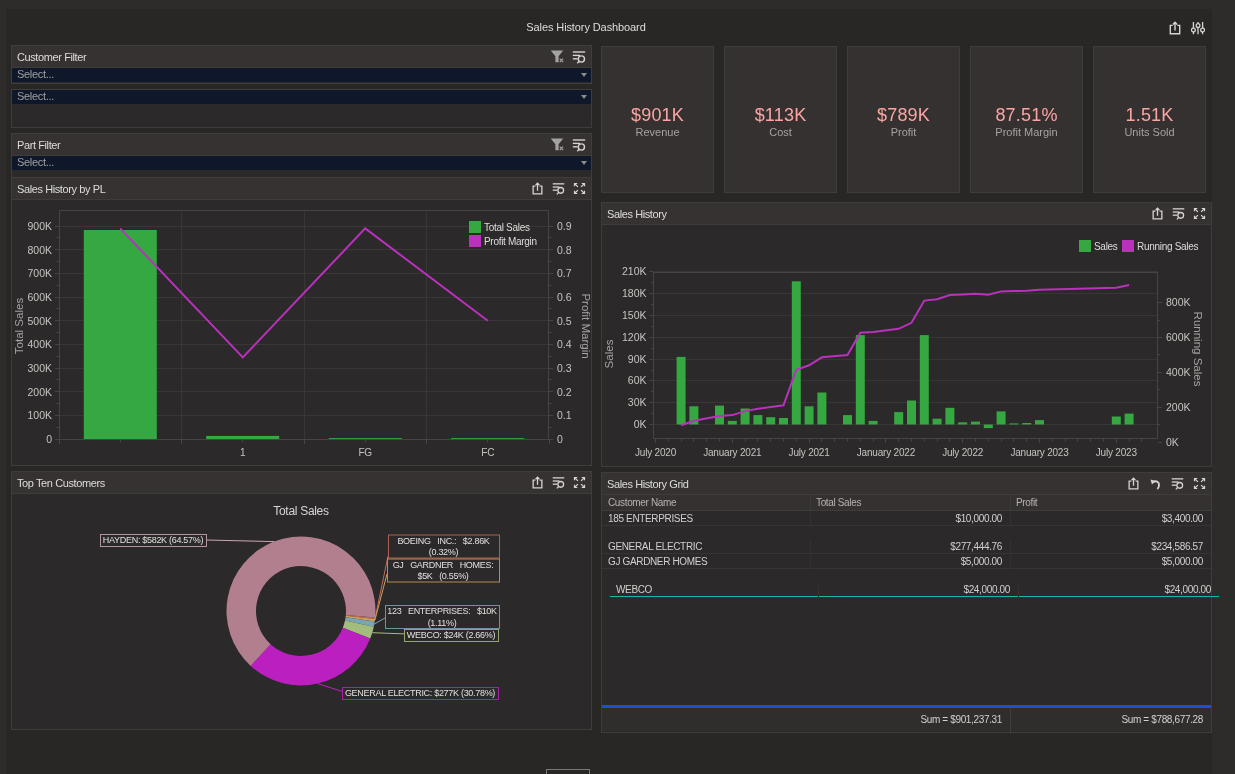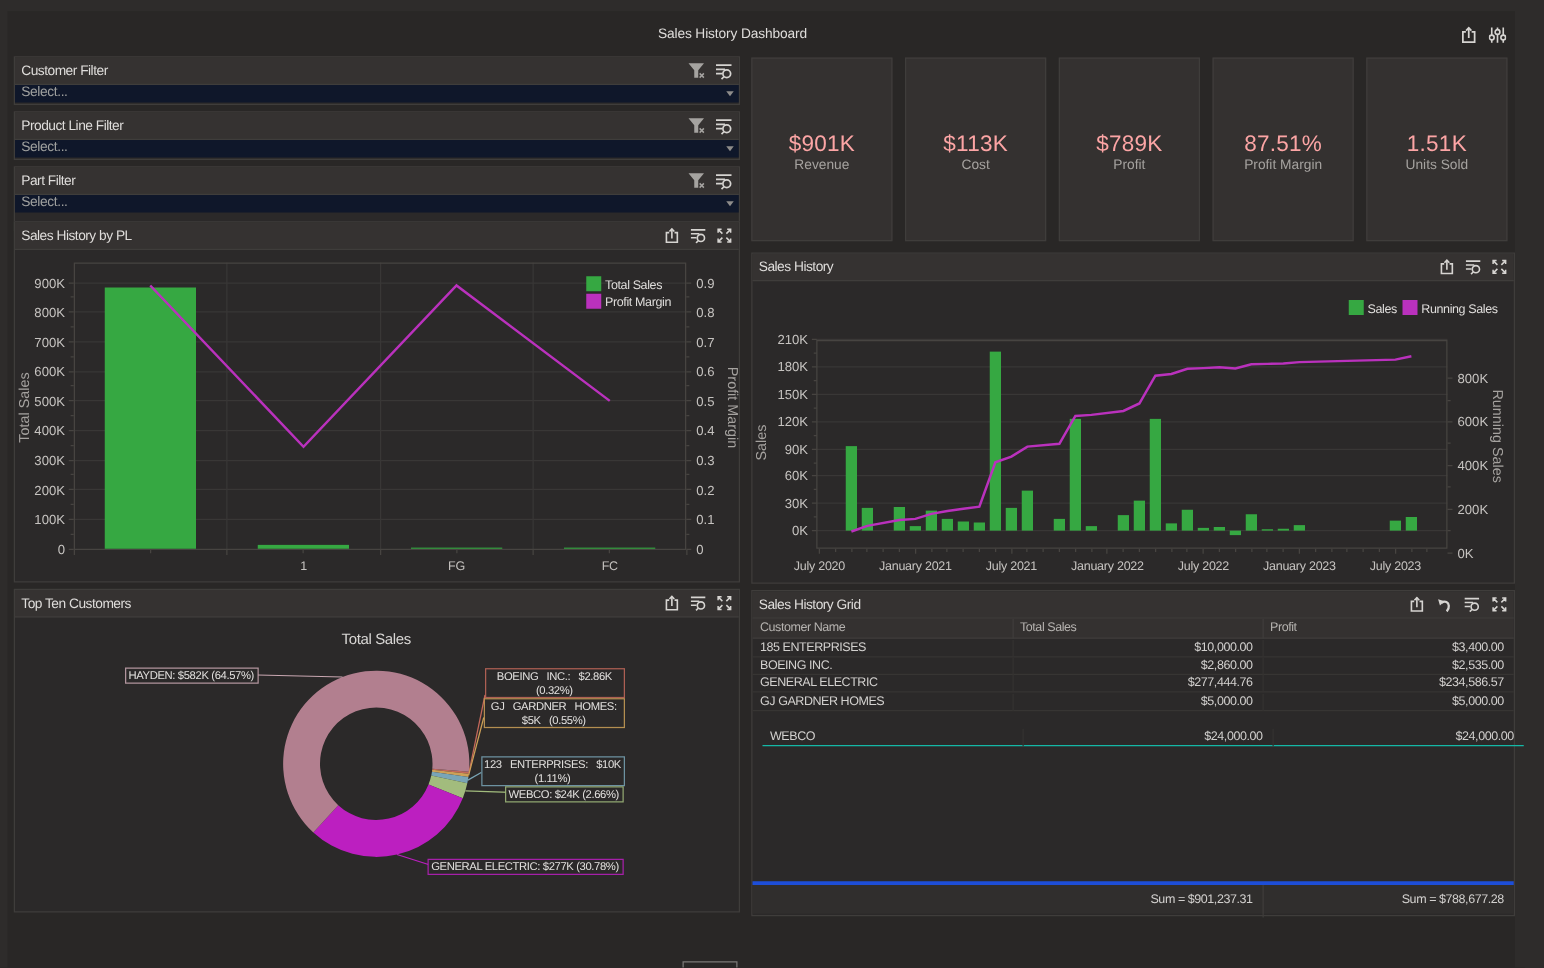--- a/index.html
+++ b/index.html
@@ -54,38 +54,20 @@
           </g>
         </svg>
       </span>
     </div>
 <div class="selrow">
       <span class="s">Select...</span>
       <span class="ar"></span>
     </div>
 </div>
 <div class="panel" style="left:11px;top:89px;width:581px;height:39px">
-<div class="phead">
-      <span class="t">Product Line Filter</span>
-      <span class="icons" style="gap:7px">
-        <svg width="15" height="15" viewBox="0 0 15 15">
-          <path d="M0.8 1.6 H13.2 L8.6 7.2 V13.2 H5.4 V7.2 Z" fill="#A5A3A0"></path>
-          <path d="M9.7 9.7 l3.4 3.4 M13.1 9.7 l-3.4 3.4" stroke="#A5A3A0" stroke-width="1.2"></path>
-        </svg>
-        <svg width="14" height="14" viewBox="0 0 14 14">
-          <g fill="none" stroke="#D6D4D1" stroke-width="1.4">
-            <path d="M0.8 2 H13.2"></path>
-            <path d="M0.8 5.4 H8"></path>
-            <path d="M0.8 8.8 H5.6"></path>
-            <circle cx="9.4" cy="9" r="3.1"></circle>
-            <path d="M7.1 11.4 L5.2 13.3"></path>
-          </g>
-        </svg>
-      </span>
-    </div>
 <div class="selrow">
       <span class="s">Select...</span>
       <span class="ar"></span>
     </div>
 </div>
 <div class="panel" style="left:11px;top:133px;width:581px;height:52px">
 <div class="phead">
       <span class="t">Part Filter</span>
       <span class="icons" style="gap:7px">
         <svg width="15" height="15" viewBox="0 0 15 15">
@@ -499,27 +481,20 @@
         <span style="position:absolute;left:208px;top:0;width:1px;height:16px;background:#3F3D3B"></span>
         <span style="position:absolute;left:408px;top:0;width:1px;height:16px;background:#3F3D3B"></span>
       </div>
       <div style="position:absolute;left:0;top:17px;width:609px;height:14px;border-bottom:1px solid #373533">
         <span style="position:absolute;left:6px;top:1px;color:#D2D0CE">185 ENTERPRISES</span>
         <span style="position:absolute;left:208px;top:1px;width:192px;text-align:right;color:#D2D0CE">$10,000.00</span>
         <span style="position:absolute;left:408px;top:1px;width:193px;text-align:right;color:#D2D0CE">$3,400.00</span>
         <span style="position:absolute;left:208px;top:0;width:1px;height:14px;background:#343230"></span>
         <span style="position:absolute;left:408px;top:0;width:1px;height:14px;background:#343230"></span>
       </div>
-      <div style="position:absolute;left:0;top:31px;width:609px;height:14px;border-bottom:1px solid #373533">
-        <span style="position:absolute;left:6px;top:1px;color:#D2D0CE">BOEING INC.</span>
-        <span style="position:absolute;left:208px;top:1px;width:192px;text-align:right;color:#D2D0CE">$2,860.00</span>
-        <span style="position:absolute;left:408px;top:1px;width:193px;text-align:right;color:#D2D0CE">$2,535.00</span>
-        <span style="position:absolute;left:208px;top:0;width:1px;height:14px;background:#343230"></span>
-        <span style="position:absolute;left:408px;top:0;width:1px;height:14px;background:#343230"></span>
-      </div>
       <div style="position:absolute;left:0;top:45px;width:609px;height:14px;border-bottom:1px solid #373533">
         <span style="position:absolute;left:6px;top:1px;color:#D2D0CE">GENERAL ELECTRIC</span>
         <span style="position:absolute;left:208px;top:1px;width:192px;text-align:right;color:#D2D0CE">$277,444.76</span>
         <span style="position:absolute;left:408px;top:1px;width:193px;text-align:right;color:#D2D0CE">$234,586.57</span>
         <span style="position:absolute;left:208px;top:0;width:1px;height:14px;background:#343230"></span>
         <span style="position:absolute;left:408px;top:0;width:1px;height:14px;background:#343230"></span>
       </div>
       <div style="position:absolute;left:0;top:60px;width:609px;height:14px;border-bottom:1px solid #373533">
         <span style="position:absolute;left:6px;top:1px;color:#D2D0CE">GJ GARDNER HOMES</span>
         <span style="position:absolute;left:208px;top:1px;width:192px;text-align:right;color:#D2D0CE">$5,000.00</span>

